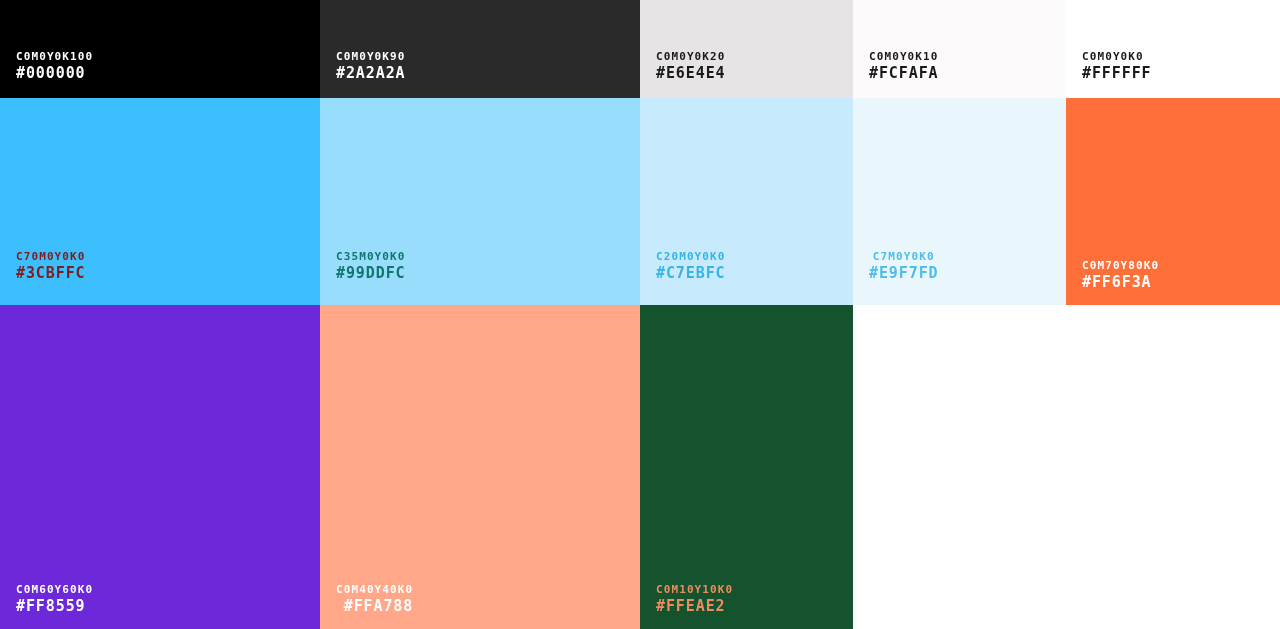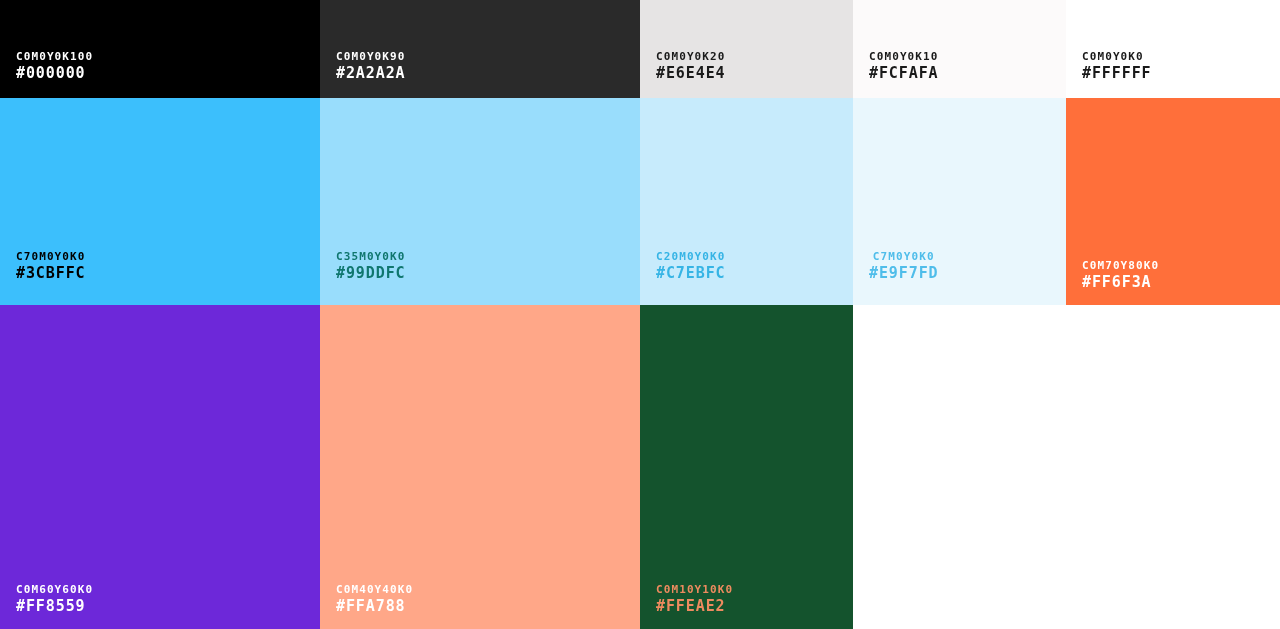--- a/index.html
+++ b/index.html
@@ -93,21 +93,21 @@
       <span class="hex-label">#FCFAFA</span>
     </div>
   </div>
   <div class="swatch row-neutral" style="background-color: rgb(255, 255, 255); color: rgb(26, 26, 26);">
     <div class="swatch-caption">
       <span class="cmyk-label">C0M0Y0K0</span>
       <span class="hex-label">#FFFFFF</span>
     </div>
   </div>
 
-  <div class="swatch row-blue" style="background-color: rgb(60, 191, 252); color: #000000;">
+  <div class="swatch row-blue" style="background-color: rgb(60, 191, 252); color: #7f1d1d;">
     <div class="swatch-caption">
       <span class="cmyk-label">C70M0Y0K0</span>
       <span class="hex-label">#3CBFFC</span>
     </div>
   </div>
   <div class="swatch row-blue" style="background-color: rgb(153, 221, 252); color: #0f766e;">
     <div class="swatch-caption">
       <span class="cmyk-label">C35M0Y0K0</span>
       <span class="hex-label">#99DDFC</span>
     </div>
@@ -130,21 +130,21 @@
       <span class="cmyk-label">C0M70Y80K0</span>
       <span class="hex-label">#FF6F3A</span>
     </div>
   </div>
   <div class="swatch row-orange" style="background-color: #6d28d9; color: rgb(255, 255, 255);">
     <div class="swatch-caption">
       <span class="cmyk-label">C0M60Y60K0</span>
       <span class="hex-label">#FF8559</span>
     </div>
   </div>
-  <div class="swatch row-orange" style="background-color: rgb(255, 167, 136); color: rgb(255, 255, 255);">
+  <div class="swatch row-orange" style="background-color: rgb(255, 167, 136); color: rgb(255, 255, 255); text-align: right;">
     <div class="swatch-caption">
       <span class="cmyk-label">C0M40Y40K0</span>
       <span class="hex-label">#FFA788</span>
     </div>
   </div>
   <div class="swatch row-orange" style="background-color: #14532d; color: rgb(238, 139, 95);">
     <div class="swatch-caption">
       <span class="cmyk-label">C0M10Y10K0</span>
       <span class="hex-label">#FFEAE2</span>
     </div>

